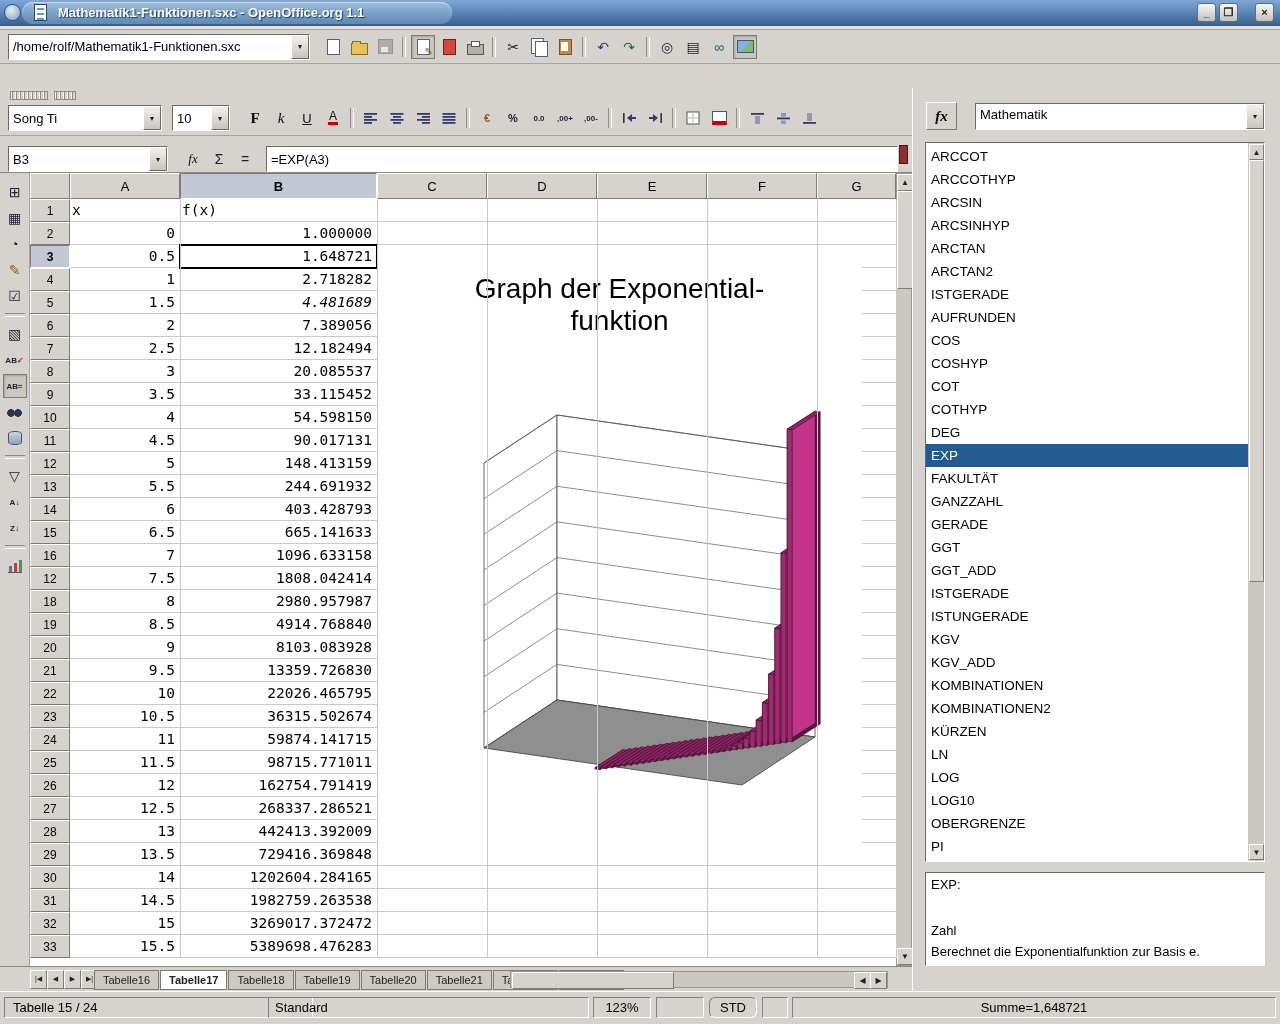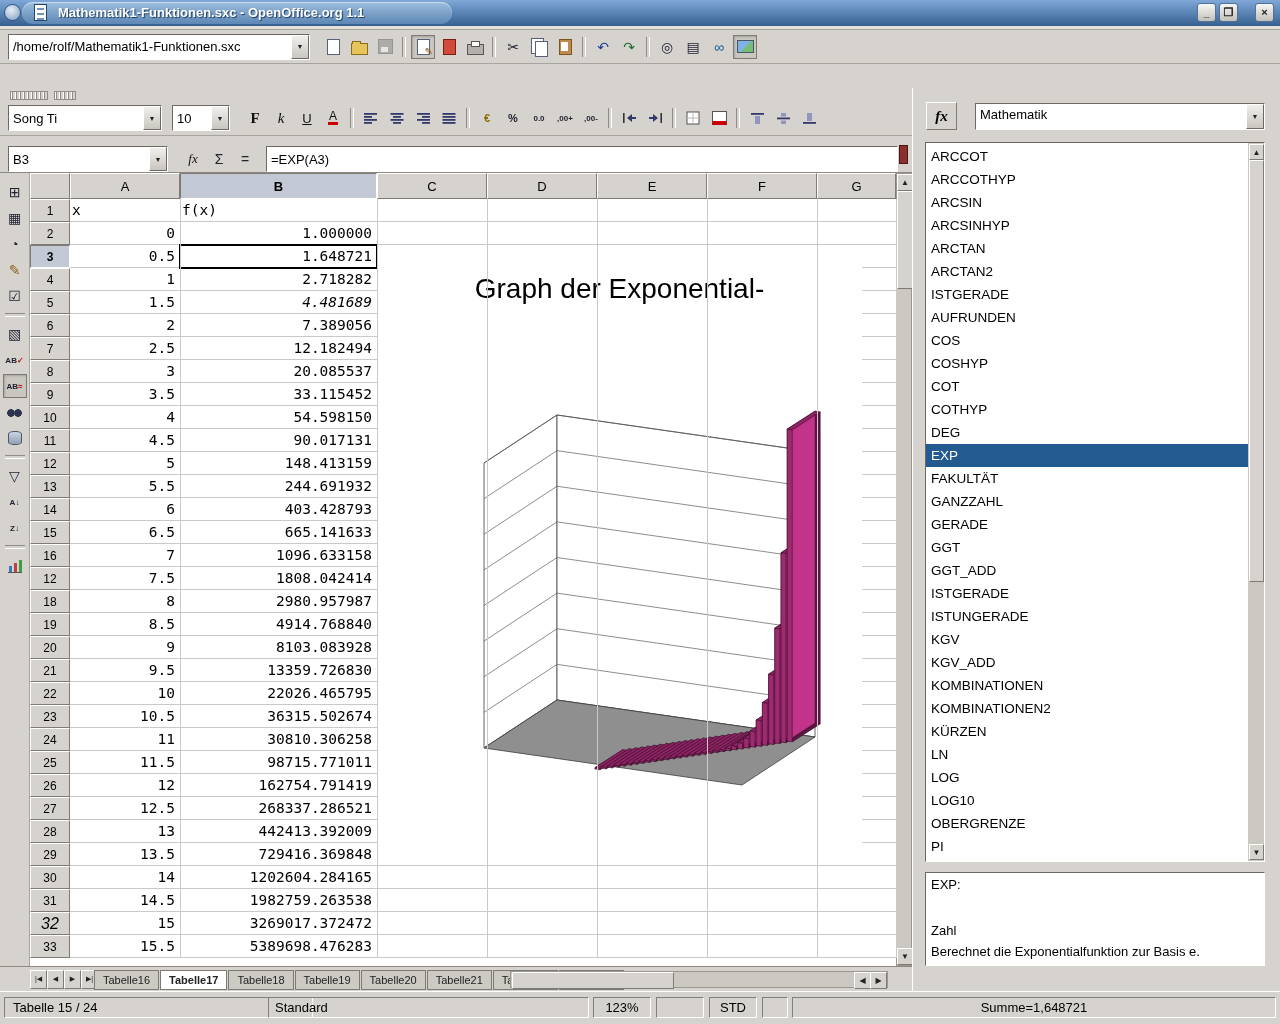--- a/index.html
+++ b/index.html
@@ -454,21 +454,21 @@
         <div class="rowhdr abs" style="left: 0px; top: 509px; width: 40px; height: 23px; font-size: 12px;">22</div>
         <div class="rowhdr abs" style="left: 0px; top: 532px; width: 40px; height: 23px; font-size: 12px;">23</div>
         <div class="rowhdr abs" style="left: 0px; top: 555px; width: 40px; height: 23px; font-size: 12px;">24</div>
         <div class="rowhdr abs" style="left: 0px; top: 578px; width: 40px; height: 23px; font-size: 12px;">25</div>
         <div class="rowhdr abs" style="left: 0px; top: 601px; width: 40px; height: 23px; font-size: 12px;">26</div>
         <div class="rowhdr abs" style="left: 0px; top: 624px; width: 40px; height: 23px; font-size: 12px;">27</div>
         <div class="rowhdr abs" style="left: 0px; top: 647px; width: 40px; height: 23px; font-size: 12px;">28</div>
         <div class="rowhdr abs" style="left: 0px; top: 670px; width: 40px; height: 23px; font-size: 12px;">29</div>
         <div class="rowhdr abs" style="left: 0px; top: 693px; width: 40px; height: 23px; font-size: 12px;">30</div>
         <div class="rowhdr abs" style="left: 0px; top: 716px; width: 40px; height: 23px; font-size: 12px;">31</div>
-        <div class="rowhdr abs" style="left: 0px; top: 739px; width: 40px; height: 23px; font-size: 16px; font-style: italic;">32</div>
+        <div class="rowhdr abs" style="left: 0px; top: 739px; width: 40px; height: 23px; font-size: 12px;">32</div>
         <div class="rowhdr abs" style="left: 0px; top: 762px; width: 40px; height: 23px; font-size: 12px;">33</div>
       </div>
     <div id="gridbg" class="abs" style="left:40px;top:26px;width:826px;height:759px;"></div>
     <div id="cellslayer">
         <div class="cell" style="left: 42px; top: 26px; width: 103px; height: 23px; text-align: left;">x</div>
         <div class="cell" style="left: 152px; top: 26px; width: 190px; height: 23px; text-align: left;">f(x)</div>
         <div class="cell" style="left: 42px; top: 49px; width: 103px; height: 23px; text-align: right;">0</div>
         <div class="cell" style="left: 152px; top: 49px; width: 190px; height: 23px; text-align: right;">1.000000</div>
         <div class="cell" style="left: 42px; top: 72px; width: 103px; height: 23px; text-align: right;">0.5</div>
         <div class="cell" style="left: 152px; top: 72px; width: 190px; height: 23px; text-align: right;">1.648721</div>
@@ -506,21 +506,21 @@
         <div class="cell" style="left: 152px; top: 440px; width: 190px; height: 23px; text-align: right;">4914.768840</div>
         <div class="cell" style="left: 42px; top: 463px; width: 103px; height: 23px; text-align: right;">9</div>
         <div class="cell" style="left: 152px; top: 463px; width: 190px; height: 23px; text-align: right;">8103.083928</div>
         <div class="cell" style="left: 42px; top: 486px; width: 103px; height: 23px; text-align: right;">9.5</div>
         <div class="cell" style="left: 152px; top: 486px; width: 190px; height: 23px; text-align: right;">13359.726830</div>
         <div class="cell" style="left: 42px; top: 509px; width: 103px; height: 23px; text-align: right;">10</div>
         <div class="cell" style="left: 152px; top: 509px; width: 190px; height: 23px; text-align: right;">22026.465795</div>
         <div class="cell" style="left: 42px; top: 532px; width: 103px; height: 23px; text-align: right;">10.5</div>
         <div class="cell" style="left: 152px; top: 532px; width: 190px; height: 23px; text-align: right;">36315.502674</div>
         <div class="cell" style="left: 42px; top: 555px; width: 103px; height: 23px; text-align: right;">11</div>
-        <div class="cell" style="left: 152px; top: 555px; width: 190px; height: 23px; text-align: right;">30810.306258</div>
+        <div class="cell" style="left: 152px; top: 555px; width: 190px; height: 23px; text-align: right;">59874.141715</div>
         <div class="cell" style="left: 42px; top: 578px; width: 103px; height: 23px; text-align: right;">11.5</div>
         <div class="cell" style="left: 152px; top: 578px; width: 190px; height: 23px; text-align: right;">98715.771011</div>
         <div class="cell" style="left: 42px; top: 601px; width: 103px; height: 23px; text-align: right;">12</div>
         <div class="cell" style="left: 152px; top: 601px; width: 190px; height: 23px; text-align: right;">162754.791419</div>
         <div class="cell" style="left: 42px; top: 624px; width: 103px; height: 23px; text-align: right;">12.5</div>
         <div class="cell" style="left: 152px; top: 624px; width: 190px; height: 23px; text-align: right;">268337.286521</div>
         <div class="cell" style="left: 42px; top: 647px; width: 103px; height: 23px; text-align: right;">13</div>
         <div class="cell" style="left: 152px; top: 647px; width: 190px; height: 23px; text-align: right;">442413.392009</div>
         <div class="cell" style="left: 42px; top: 670px; width: 103px; height: 23px; text-align: right;">13.5</div>
         <div class="cell" style="left: 152px; top: 670px; width: 190px; height: 23px; text-align: right;">729416.369848</div>
@@ -529,20 +529,21 @@
         <div class="cell" style="left: 42px; top: 716px; width: 103px; height: 23px; text-align: right;">14.5</div>
         <div class="cell" style="left: 152px; top: 716px; width: 190px; height: 23px; text-align: right;">1982759.263538</div>
         <div class="cell" style="left: 42px; top: 739px; width: 103px; height: 23px; text-align: right;">15</div>
         <div class="cell" style="left: 152px; top: 739px; width: 190px; height: 23px; text-align: right;">3269017.372472</div>
         <div class="cell" style="left: 42px; top: 762px; width: 103px; height: 23px; text-align: right;">15.5</div>
         <div class="cell" style="left: 152px; top: 762px; width: 190px; height: 23px; text-align: right;">5389698.476283</div>
       </div>
 
     <div id="chartobj" class="abs" style="left:347px;top:82px;width:485px;height:593px;">
       <div class="ct" style="margin-top:18px;">Graph der Exponential-</div>
+      <div class="ct">funktion</div>
       <svg id="c3d" width="485" height="453" viewBox="0 0 485 453" style="position:absolute;left:0;top:140px;">
           <polygon points="180,20 180,305 107,353 107,68" fill="#ffffff" stroke="#404040" stroke-width="0.8"></polygon>
           <polygon points="180,20 438,57 438,342 180,305" fill="#ffffff" stroke="#404040" stroke-width="0.8"></polygon>
           <line x1="180" y1="20" x2="107" y2="68" stroke="#5c5c5c" stroke-width="0.7"></line>
           <line x1="180" y1="20" x2="438" y2="57" stroke="#5c5c5c" stroke-width="0.7"></line>
           <line x1="180" y1="55.625" x2="107" y2="103.625" stroke="#5c5c5c" stroke-width="0.7"></line>
           <line x1="180" y1="55.625" x2="438" y2="92.625" stroke="#5c5c5c" stroke-width="0.7"></line>
           <line x1="180" y1="91.25" x2="107" y2="139.25" stroke="#5c5c5c" stroke-width="0.7"></line>
           <line x1="180" y1="91.25" x2="438" y2="128.25" stroke="#5c5c5c" stroke-width="0.7"></line>
           <line x1="180" y1="126.875" x2="107" y2="174.875" stroke="#5c5c5c" stroke-width="0.7"></line>
@@ -768,18 +769,18 @@
       <div style="position:absolute;left:5px;top:50px;">Zahl</div>
       <div style="position:absolute;left:5px;top:71px;">Berechnet die Exponentialfunktion zur Basis e.</div>
     </div>
   </div>
 
   <div id="statusbar" class="abs">
     <div class="sfield" style="left:4px;width:309px;padding-left:8px;">Tabelle 15 / 24</div>
     <div class="sfield" style="left:268px;width:321px;">Standard</div>
     <div class="sfield" style="left:593px;width:58px;text-align:center;">123%</div>
     <div class="sfield" style="left:656px;width:48px;"></div>
-    <div class="sfield" style="left:709px;width:48px;text-align:center;">STD</div>
+    <div class="sfield" style="left:709px;width:48px;text-align:center;border-radius:6px;">STD</div>
     <div class="sfield" style="left:762px;width:26px;"></div>
     <div class="sfield" style="left:792px;width:484px;text-align:center;">Summe=1,648721</div>
   </div>
 
 </div>
 
 </body></html>

